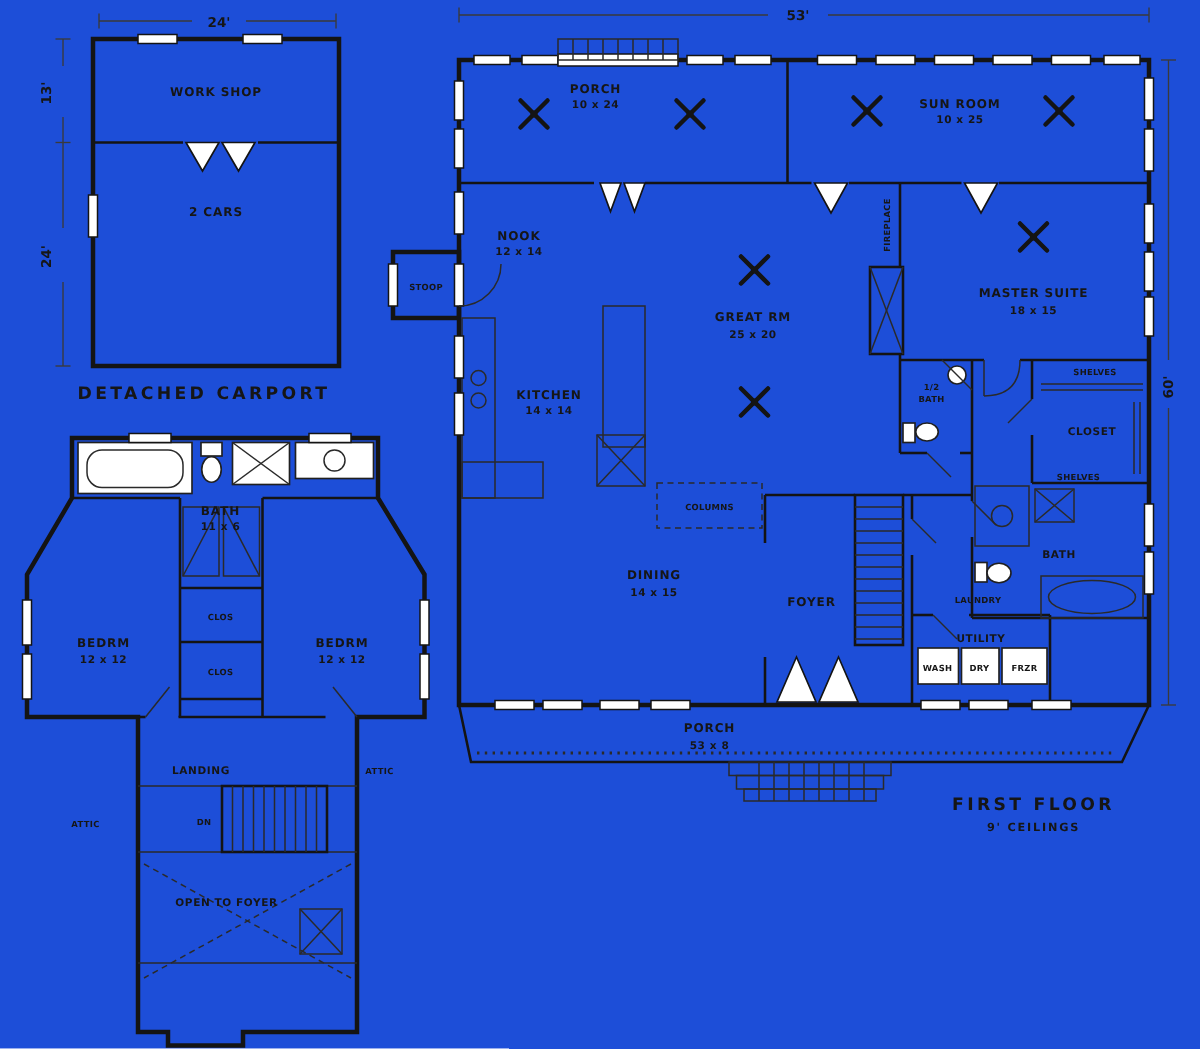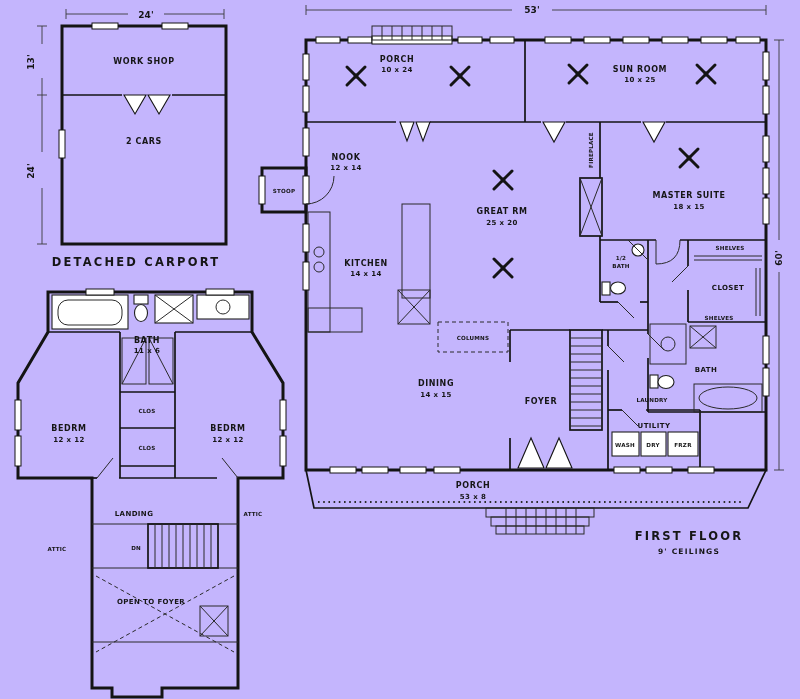--- a/index.html
+++ b/index.html
@@ -1,16 +1,16 @@
 <!DOCTYPE html>
 <html><head>
 <meta charset="utf-8">
 <style>
   html,body{margin:0;padding:0;background:#ffffff;}
-  #stage{width:800px;height:699px;background:#c4b5fd;position:relative;}
+  #stage{width:800px;height:699px;background:#1d4ed8;position:relative;}
   svg{display:block;}
   svg text{font-family:"DejaVu Sans","Liberation Sans",sans-serif;fill:#161616;}
   .lbl{font-size:8px;font-weight:bold;letter-spacing:.6px;text-anchor:middle;}
   .sz{font-size:7px;font-weight:bold;letter-spacing:.4px;text-anchor:middle;}
   .tiny{font-size:5.6px;font-weight:bold;letter-spacing:.2px;text-anchor:middle;}
   .dimtxt{font-size:9px;font-weight:bold;text-anchor:middle;}
   .ttl{font-size:11.5px;font-weight:bold;letter-spacing:2.2px;text-anchor:middle;}
   .sub{font-size:7.5px;font-weight:bold;letter-spacing:1.2px;text-anchor:middle;}
   .ext{fill:none;stroke:#141414;stroke-width:3;}
   .int{fill:none;stroke:#141414;stroke-width:1.7;}

